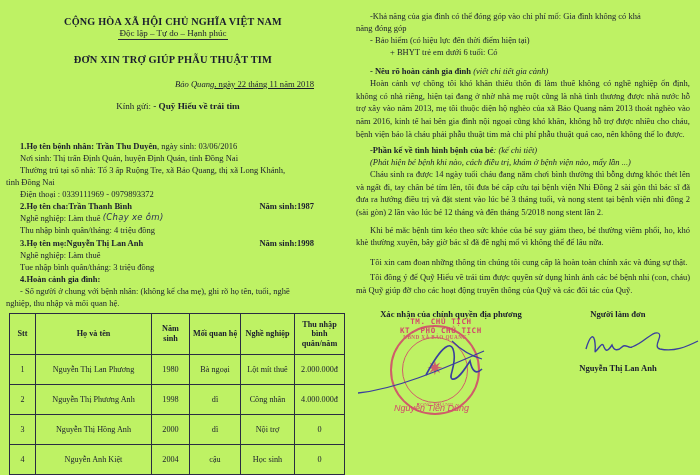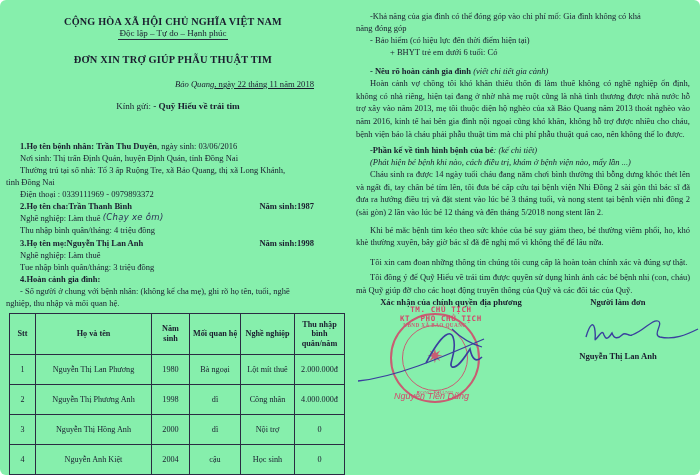--- a/index.html
+++ b/index.html
@@ -11,23 +11,22 @@
     width: 700px;
     height: 475px;
     overflow: hidden;
     font-family: "Liberation Serif", "DejaVu Serif", serif;
     color: #1a1c2e;
     position: relative;
   }
   .page {
     position: absolute;
     inset: 0;
-    background: #86efac;
+    background: #bef264;
     display: flex;
-    border-radius: 6px;
   }
   .col {
     box-sizing: border-box;
     position: relative;
   }
   .col-left {
     width: 350px;
     padding: 8px 10px 0 6px;
   }
   .col-right {
@@ -131,20 +130,21 @@
 
   
   .rp { font-size: 8.5px; line-height: 1.48; margin: 0; text-align: justify; }
   .rp.j { text-align: justify; }
   .gap { height: 7px; }
   .gap-s { height: 4px; }
 
   
   .signs {
     display: flex;
+    margin-top: 12px;
     font-size: 8.6px;
     justify-content: flex-end;
   }
   .sign-l { width: 190px; text-align: center; position: relative; }
   .sign-r { flex: 1; text-align: center; position: relative; }
   .sign-title { font-weight: bold; }
   .stamp-wrap {
     position: relative;
     height: 96px;
   }

